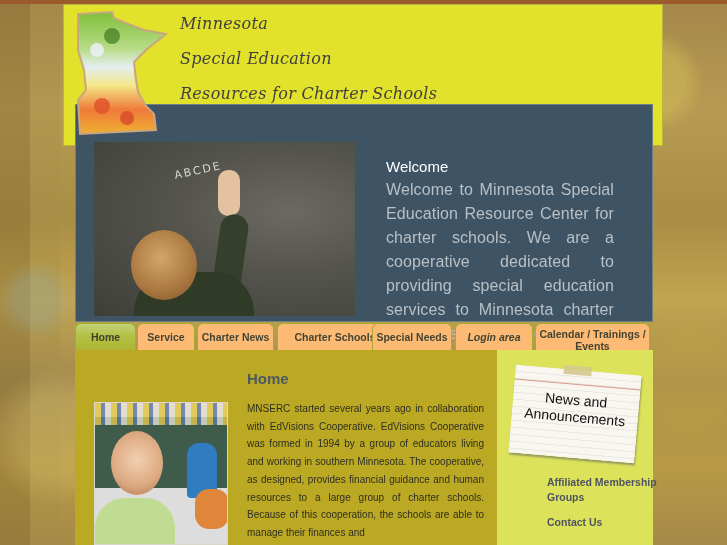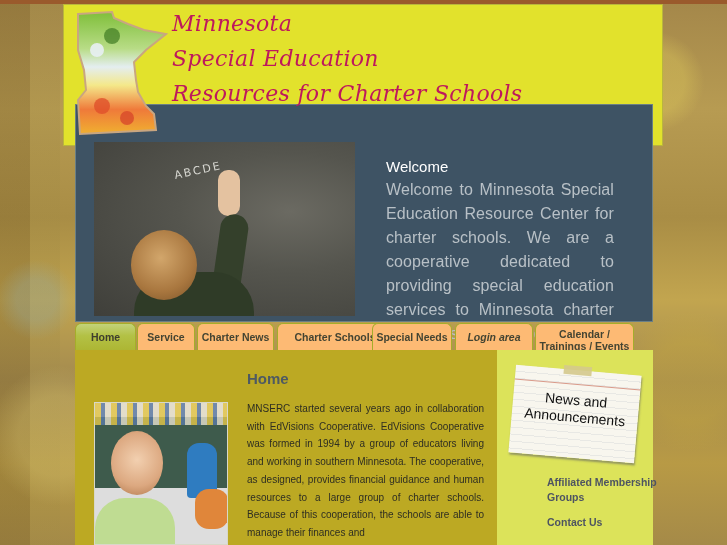--- a/index.html
+++ b/index.html
@@ -22,23 +22,23 @@
         radial-gradient(circle at 5% 55%, rgba(150,170,160,0.35) 0 20px, transparent 40px);
     }
     .header {
       position: absolute; left: 63px; top: 4px; width: 600px; height: 142px;
       background: #e2e22c; border: 1px solid #b9b63c;
     }
     .mn-map {
       position: absolute; left: 72px; top: 10px; width: 100px; height: 128px; z-index: 5;
     }
     .site-title {
-      position: absolute; left: 172px; top: 6px; z-index: 6;
+      position: absolute; left: 180px; top: 6px; z-index: 6;
       font-family: "DejaVu Serif", serif; font-style: italic;
-      font-size: 22px; line-height: 35px; color: #be185d; letter-spacing: 0.3px;
+      font-size: 16px; line-height: 35px; color: #404040; letter-spacing: 0.3px;
     }
     .banner {
       position: absolute; left: 75px; top: 104px; width: 578px; height: 218px;
       background: #3e5364; border: 1px solid #6a7f86;
     }
     .hero-photo {
       position: absolute; left: 94px; top: 142px; width: 261px; height: 174px;
       background:
         radial-gradient(ellipse at 75% 40%, #6b6a62 0%, #55554e 40%, #3f3f3a 100%);
       overflow: hidden;
@@ -185,21 +185,21 @@
     </div>
   <div class="tab" style="left:202px; width:116px;">
       <span>Charter Schools</span>
     </div>
   <div class="tab" style="left:297px; width:80px;">
       <span>Special Needs</span>
     </div>
   <div class="tab" style="left:380px; width:78px;font-style:italic;">
       <span>Login area</span>
     </div>
-  <div class="tab" style="left:460px; width:99px; padding:16px 3px;">
+  <div class="tab" style="left:460px; width:115px; padding:16px 3px;">
       <span>Calendar / Trainings / Events</span>
     </div>
 </div>
 
 <div class="main"></div>
 
 <div class="kid-photo">
   <div class="banner-strip"></div>
   <div class="teacher"></div>
   <div class="student"></div>

